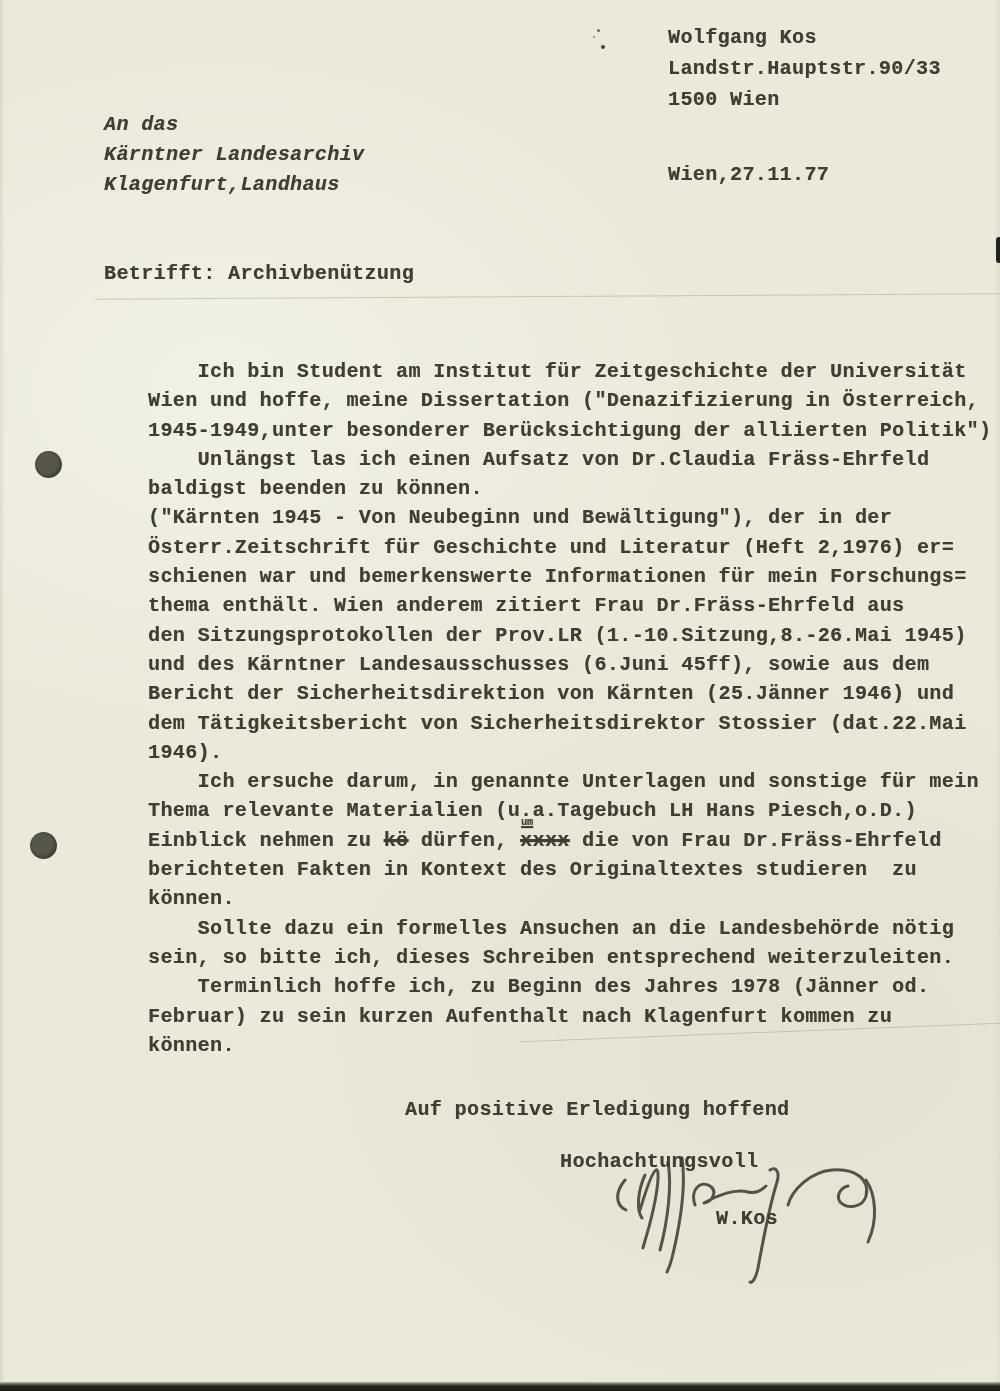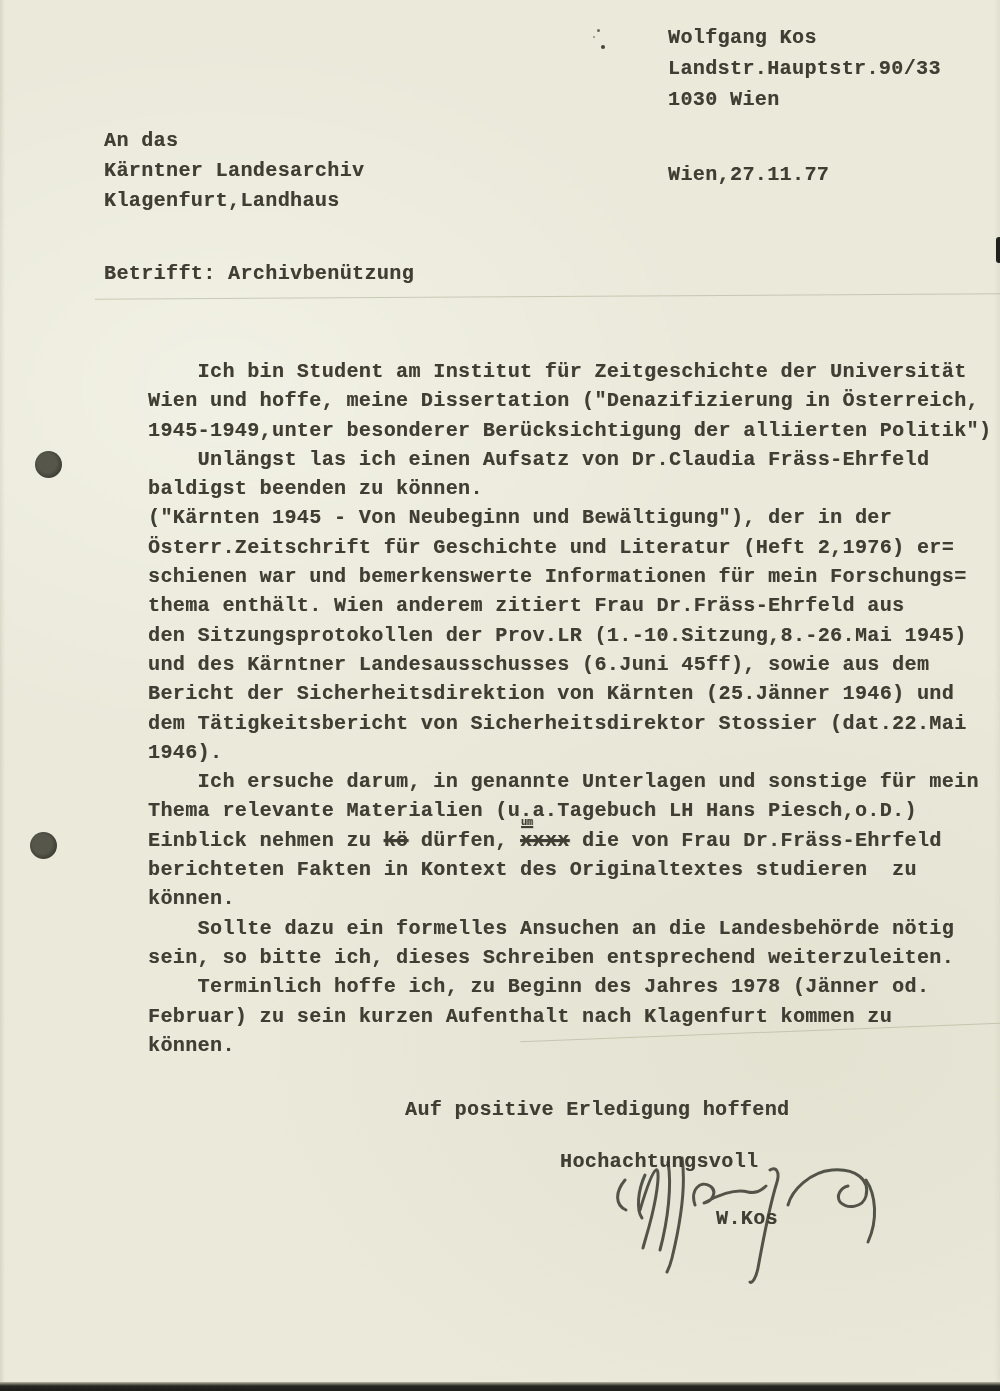--- a/index.html
+++ b/index.html
@@ -19,21 +19,21 @@
   .typeline{
     font-weight:700;
     font-size:20px;
     letter-spacing:0.4px;
     color:#403e34;
     white-space:pre;
     text-shadow:0.3px 0.3px 0.6px rgba(64,62,50,0.55);
   }
   .abs{position:absolute;}
   .sender{left:668px;top:22px;line-height:31px;}
-  .recipient{left:104px;top:126px;line-height:30px;}
+  .recipient{left:104px;top:110px;line-height:30px;font-style:italic;}
   .dateline{left:668px;top:163px;}
   .subject{left:104px;top:262px;}
   .body{left:104px;top:357px;width:880px;margin-left:44px;}
   .body .line{line-height:29.3px;}
   .strike{position:relative;text-decoration:line-through;text-decoration-thickness:3px;}
   .above{
     position:absolute;top:-13px;left:1px;
     font-size:10px;line-height:14px;letter-spacing:0;
     text-decoration:underline;text-decoration-thickness:1.5px;
   }
@@ -65,21 +65,21 @@
   .crease-2{left:520px;top:1032px;width:480px;transform:rotate(-2.2deg);}
 </style>
 </head>
 <body>
 
 <div class="paper">
 
   <div class="abs sender">
     <div class="typeline">Wolfgang Kos</div>
     <div class="typeline">Landstr.Hauptstr.90/33</div>
-    <div class="typeline">1030 Wien</div>
+    <div class="typeline">1500 Wien</div>
   </div>
 
   <div class="abs recipient">
     <div class="typeline">An das</div>
     <div class="typeline">Kärntner Landesarchiv</div>
     <div class="typeline">Klagenfurt,Landhaus</div>
   </div>
 
   <div class="abs dateline typeline">Wien,27.11.77</div>
 

